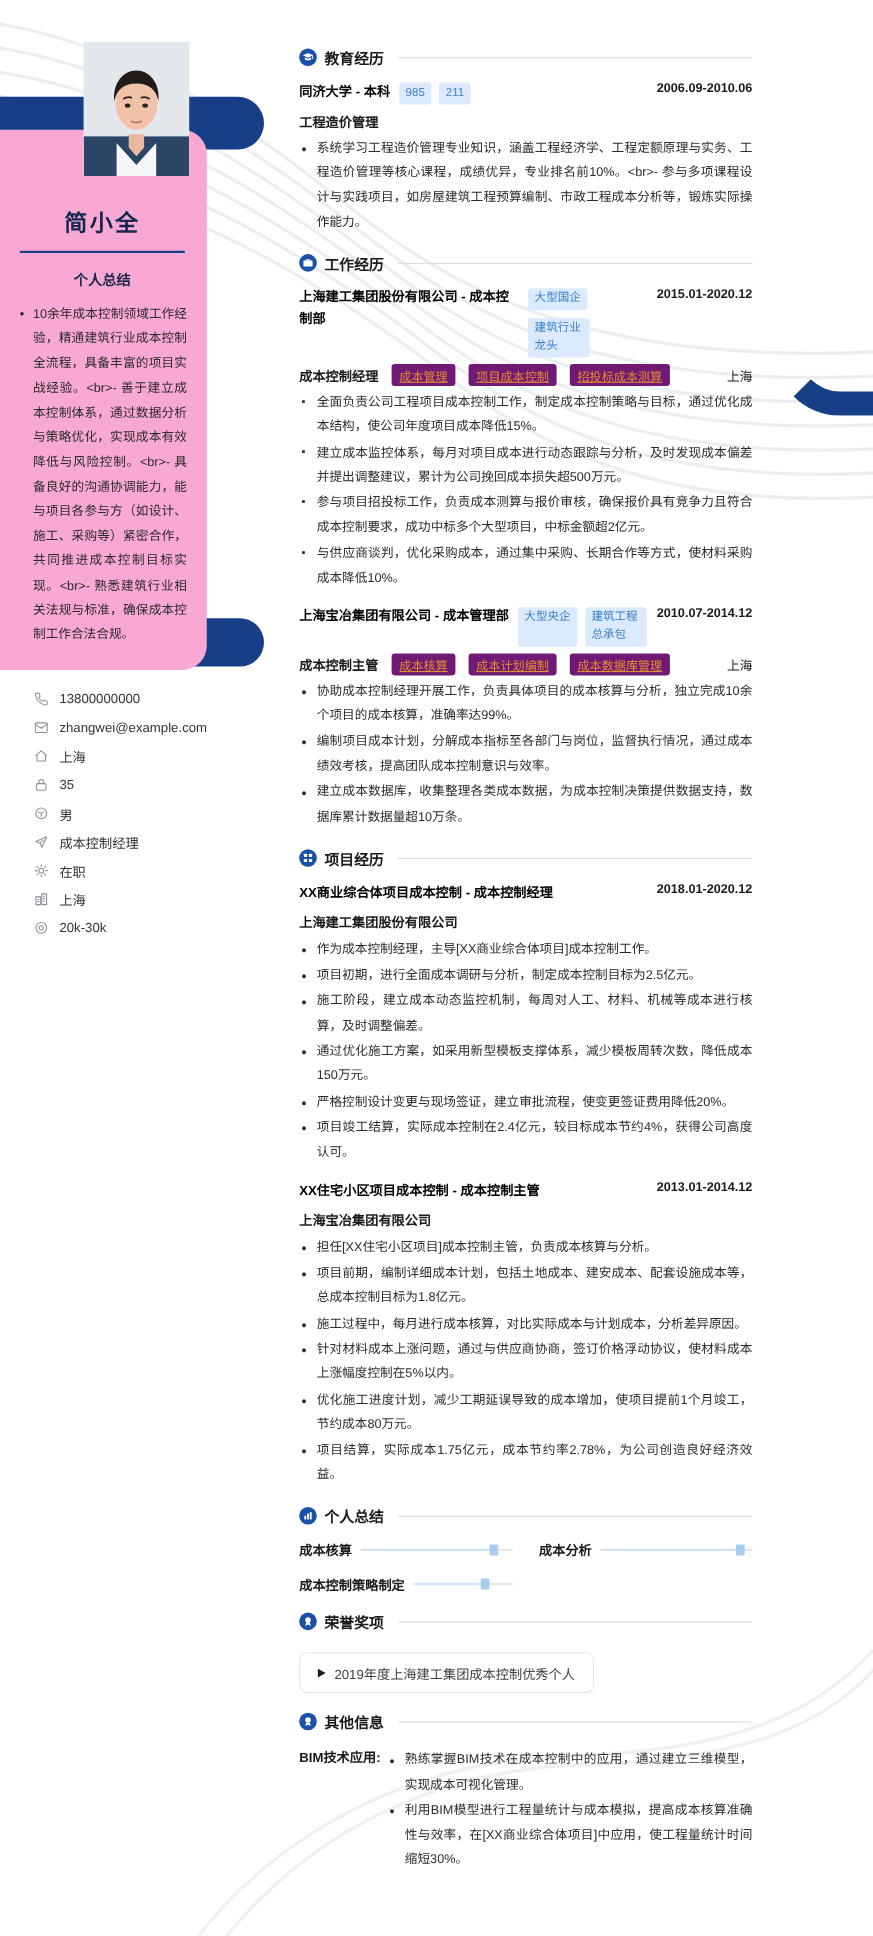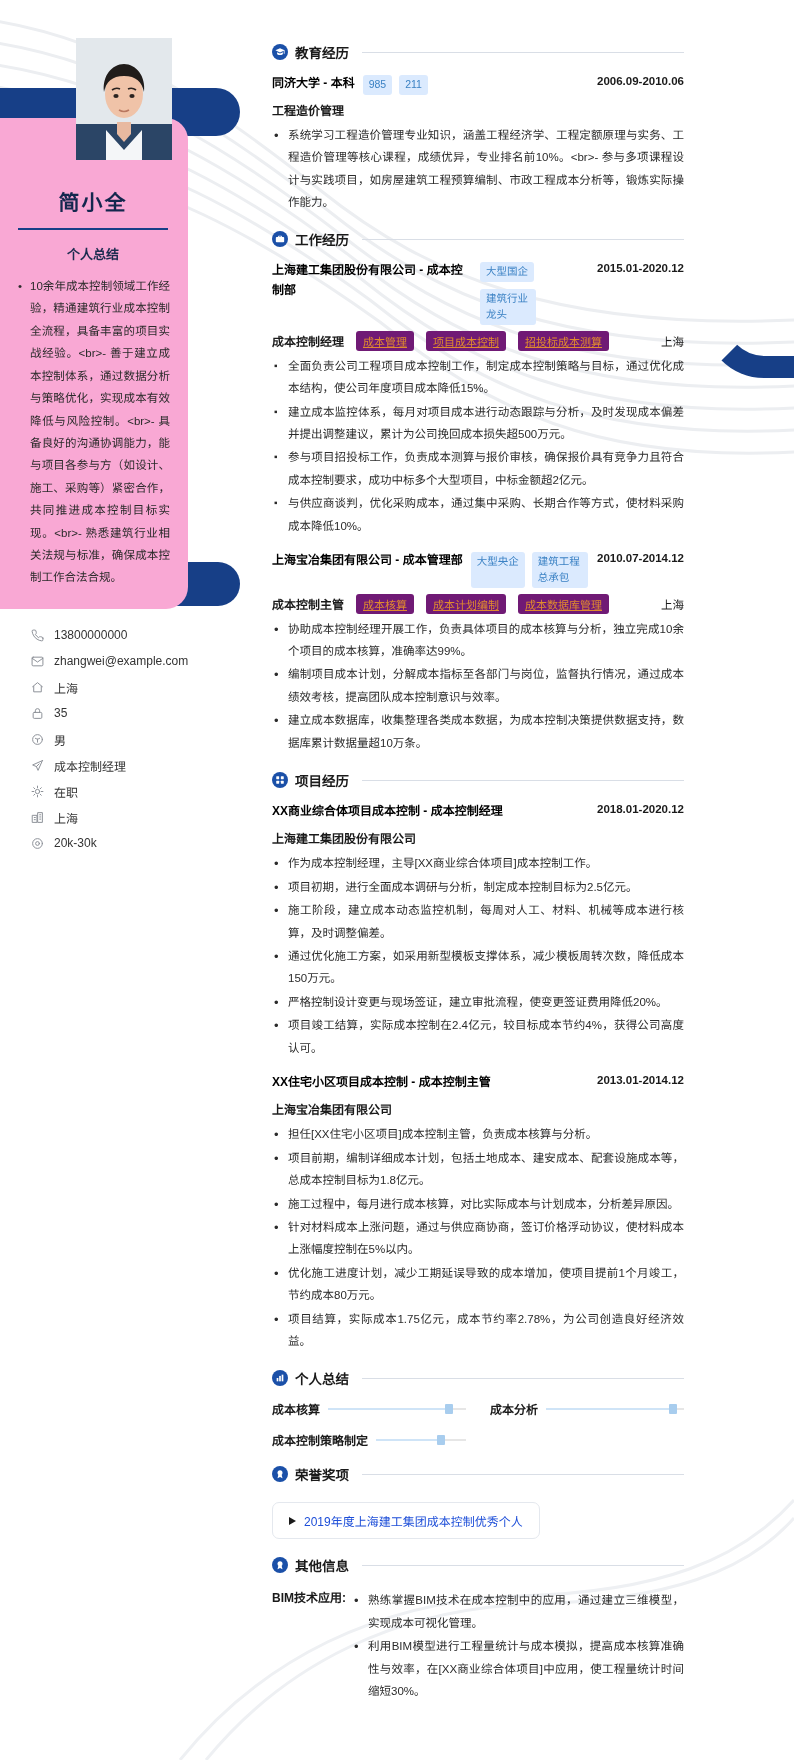--- a/index.html
+++ b/index.html
@@ -347,21 +347,21 @@
 
   
   .award-chip {
     display: inline-flex;
     align-items: center;
     gap: 8px;
     border: 1px solid #e4e8ee;
     border-radius: 7px;
     padding: 9px 16px;
     font-size: 12px;
-    color: #1d4ed8;
+    color: #404040;
     margin-top: 6px;
     background: #ffffff;
   }
   .award-tri {
     width: 0; height: 0;
     border-left: 7px solid #1a1a1a;
     border-top: 4.5px solid transparent;
     border-bottom: 4.5px solid transparent;
   }
 

